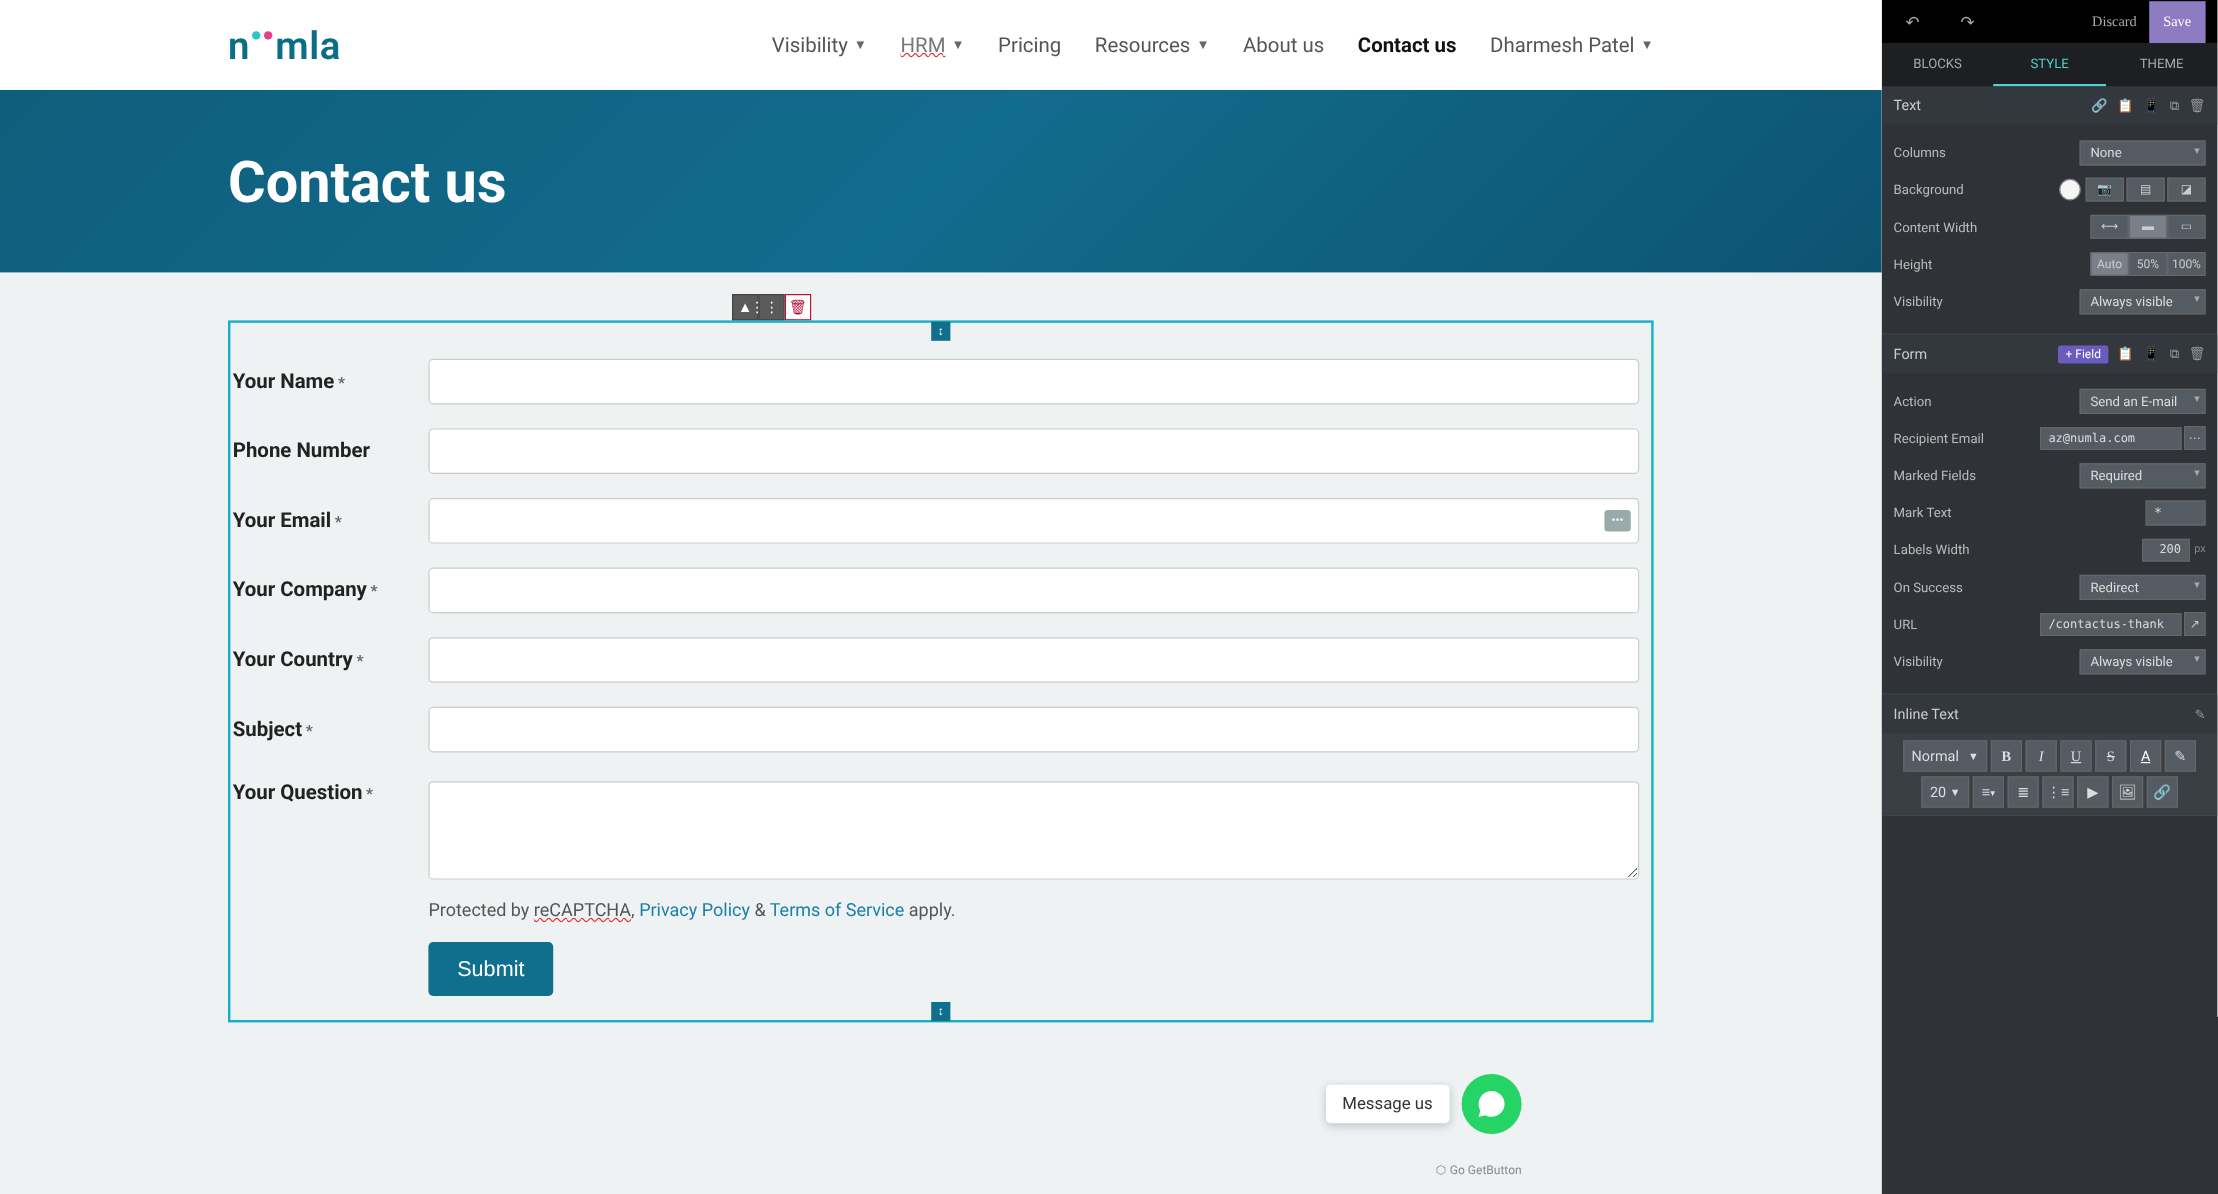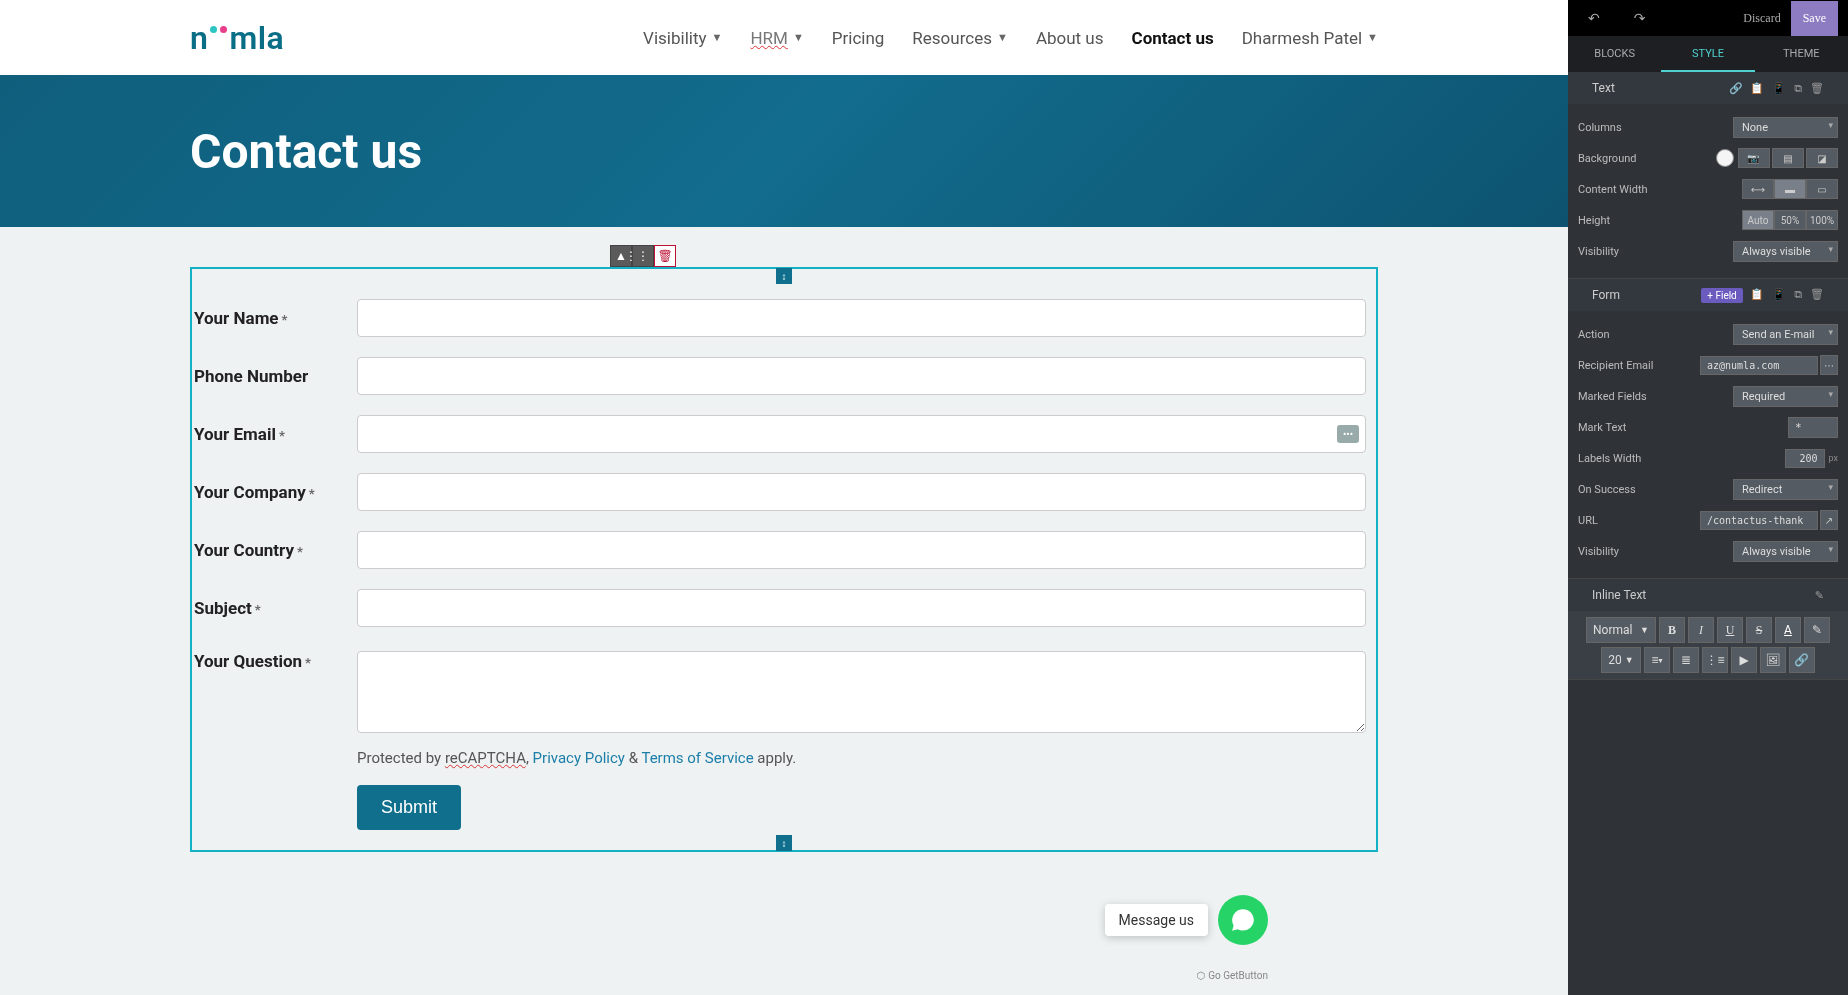--- a/index.html
+++ b/index.html
@@ -57,21 +57,21 @@
 .top-right { display: flex; gap: 0; align-items: center; font-family: Liberation Serif, serif; }
 .top-btn { color: #aaa; cursor: pointer; font-size: 14px; padding: 6px 10px; }
 .btn-discard { font-size: 12px; }
 .btn-save { background: #8e7cc3; color: #fff; font-size: 12px; padding: 10px 12px; }
 
 .tabs { display: flex; height: 36px; background: #1d1f22; }
 .tab { flex: 1; display: flex; align-items: center; justify-content: center; font-size: 11px; color: #aaa; cursor: pointer; border-bottom: 2px solid transparent; }
 .tab.active { color: #4fd1d1; border-bottom-color: #4fd1d1; }
 
 .sec { border-bottom: 1px solid #444; }
-.sec-head { display: flex; justify-content: space-between; align-items: center; height: 32px; padding: 0 24px; background: #33383e; font-size: 12px; color: #ccc; }
+.sec-head { display: flex; justify-content: space-between; align-items: center; height: 32px; padding: 0 10px; background: #33383e; font-size: 12px; color: #ccc; }
 .sec-icons { display: flex; gap: 8px; font-size: 11px; color: #999; }
 .sec-icons span { cursor: pointer; }
 .sec-body { padding: 6px 10px 10px; }
 .prop { display: flex; align-items: center; justify-content: space-between; min-height: 28px; margin: 3px 0; }
 .prop-label { color: #bbb; font-size: 11px; }
 .prop-ctrl { display: flex; gap: 2px; align-items: center; }
 .sel-drop { background: #555b62; color: #ddd; padding: 3px 20px 3px 8px; font-size: 11px; border: 1px solid #666; min-width: 105px; position: relative; cursor: pointer; }
 .sel-drop::after { content: '▾'; position: absolute; right: 4px; top: 2px; font-size: 9px; color: #aaa; }
 .btn-grp { display: flex; }
 .btn-sm { background: #555b62; color: #ccc; width: 32px; height: 20px; font-size: 10px; display: flex; align-items: center; justify-content: center; border: 1px solid #666; cursor: pointer; }

